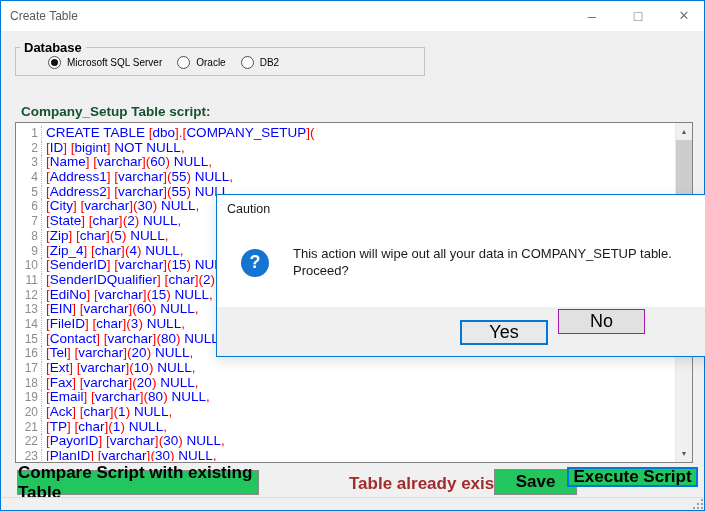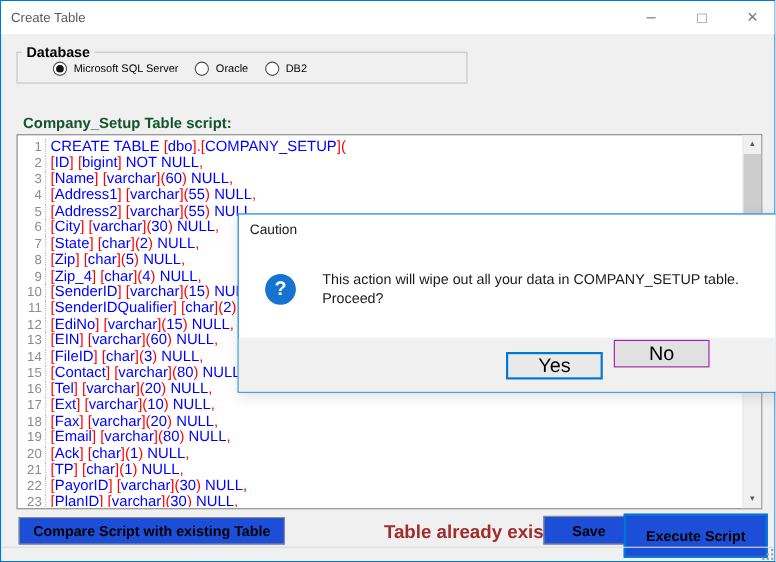--- a/index.html
+++ b/index.html
@@ -41,25 +41,25 @@
   .ln{width:24px;flex:none;text-align:right;color:var(--line-number);font-size:12px;border-right:1px dotted #b8b8b8;padding-right:3px;margin-right:4px;box-sizing:border-box;}
   .tok-w{color:var(--code-word);}
   .tok-p{color:var(--code-punct);}
   
   .vscroll{position:absolute;top:0;right:0;bottom:0;width:17px;background:#f0f0f0;border-left:1px solid #e9e9e9;box-sizing:border-box;}
   .sb-btn{position:absolute;left:0;right:0;height:17px;text-align:center;color:#5a5a5a;font-size:7px;line-height:17px;}
   .sb-up{top:0;}
   .sb-down{bottom:0;}
   .sb-thumb{position:absolute;left:0;right:0;top:17px;height:150px;background:#cdcdcd;}
   
-  .btn{position:absolute;background:#1d4ed8;border:1px solid #8a8a8a;box-sizing:border-box;font-family:"Liberation Sans",sans-serif;font-size:13px;font-weight:bold;color:#000;display:flex;align-items:center;justify-content:center;cursor:default;}
+  .btn{position:absolute;background:#22c55e;border:1px solid #8a8a8a;box-sizing:border-box;font-family:"Liberation Sans",sans-serif;font-size:17px;font-weight:bold;color:#000;display:flex;align-items:center;justify-content:center;cursor:default;}
   .compare-btn{left:16px;top:469px;width:242px;height:25px;}
   .status-text{position:absolute;left:348px;top:473px;font-size:17px;font-weight:bold;color:var(--status);white-space:nowrap;}
   .save-btn{left:493px;top:468px;width:83px;height:26px;}
-  .exec-btn{left:566px;top:466px;width:131px;height:40px;border:2px solid var(--accent);}
+  .exec-btn{left:566px;top:466px;width:131px;height:20px;border:2px solid var(--accent);}
   .bottom-edge{position:absolute;left:1px;right:1px;top:496px;border-top:1px solid #dcdcdc;}
   .resize-grip{position:absolute;left:692px;top:498px;width:2px;height:2px;background:transparent;
     box-shadow:8px 0 0 #9f9f9f,8px 4px 0 #9f9f9f,8px 8px 0 #9f9f9f,4px 4px 0 #9f9f9f,4px 8px 0 #9f9f9f,0 8px 0 #9f9f9f;}
   
   .dialog{position:absolute;left:215px;top:193px;width:541px;height:163px;background:#fff;border:1px solid var(--accent);box-sizing:border-box;box-shadow:0 4px 12px rgba(0,0,0,0.12);padding-left:22px;}
   .dialog-title{position:absolute;left:10px;top:7px;font-size:12.5px;color:#1a1a1a;}
   .dialog-close{position:absolute;right:10px;top:4px;font-size:14px;color:#9b9b9b;width:18px;height:18px;text-align:center;line-height:18px;}
   .q-icon{position:absolute;left:24px;top:54px;width:28px;height:28px;border-radius:50%;background:var(--qicon);color:#fff;font-size:18px;font-weight:bold;text-align:center;line-height:27px;}
   .dialog-msg{position:absolute;left:76px;top:51px;font-size:13px;color:#1a1a1a;line-height:16.5px;white-space:nowrap;}
   .dlg-btn{position:absolute;box-sizing:border-box;font-size:18px;color:#000000;display:flex;align-items:center;justify-content:center;cursor:default;}

